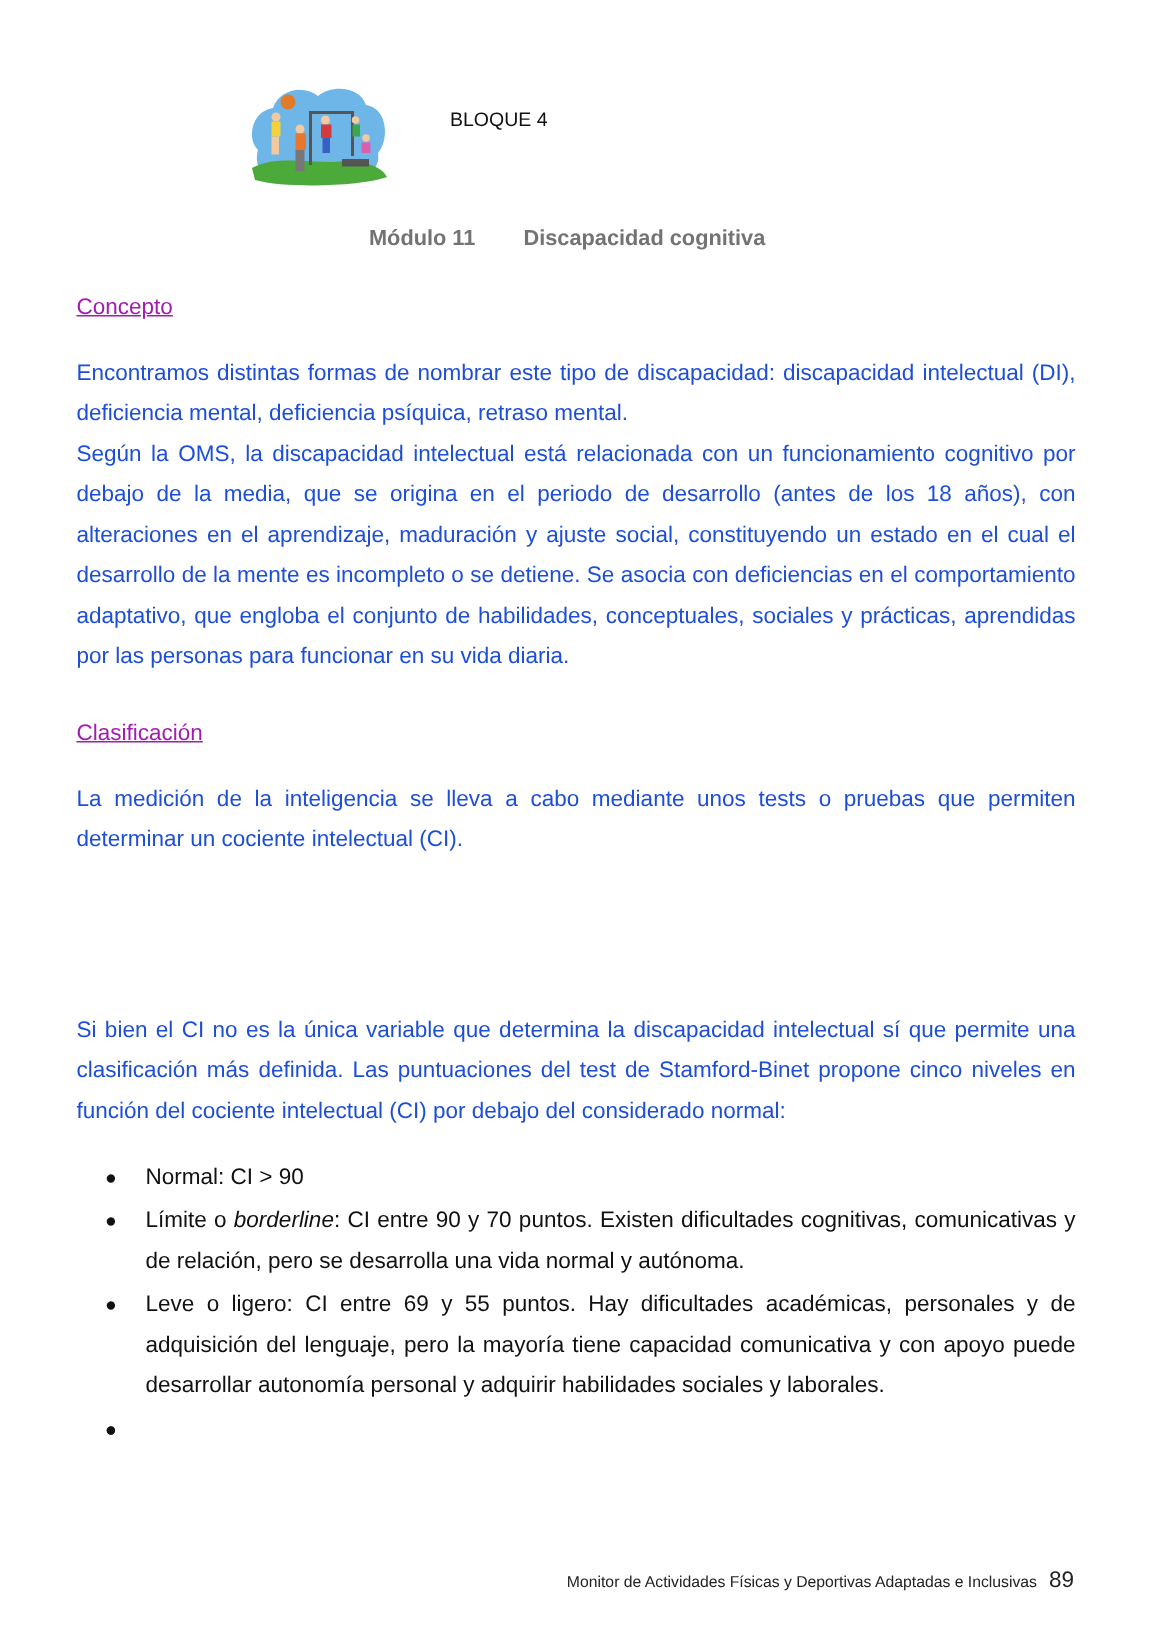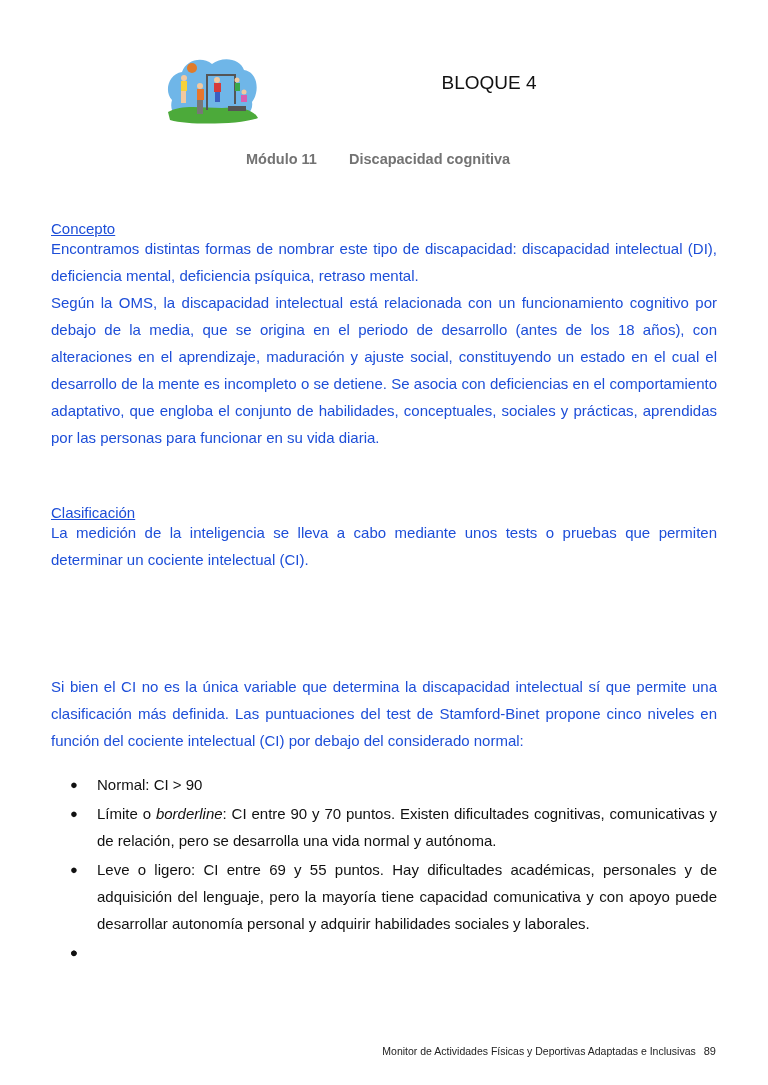--- a/index.html
+++ b/index.html
@@ -1,33 +1,33 @@
 <!DOCTYPE html>
 <html><head>
 <meta charset="utf-8">
 <style>
   html, body { margin: 0; padding: 0; background: #ffffff; }
   body { width: 768px; height: 1085px; position: relative; overflow: hidden;
          font-family: "Liberation Sans", sans-serif; color: #1a1a1a; }
   .page { position: absolute; left: 0; top: 0; width: 768px; height: 1085px; }
   .logo { position: absolute; left: 162px; top: 52px; width: 100px; height: 74px; }
-  .bloque { position: absolute; left: 300px; width: 378px; text-align: center; font-size: 19px; color: #111; }
+  .bloque { position: absolute; left: 300px; width: 378px; font-size: 13px; color: #111; }
   .bloque.b1 { top: 72px; }
   .bloque.b2 { top: 98px; }
   .modulo { position: absolute; top: 151px; left: 246px; font-size: 14.5px; font-weight: bold; color: #737373; }
   .modulo .num { display: inline-block; width: 103px; }
-  .sec { position: absolute; left: 51px; font-size: 15px; text-decoration: underline; color: #1d4ed8; margin-top: 24px; }
+  .sec { position: absolute; left: 51px; font-size: 15px; text-decoration: underline; color: #a21caf; }
   .para { position: absolute; left: 51px; width: 666px; font-size: 15px; line-height: 27px;
           text-align: justify; color: #1d4ed8; }
   .para p { margin: 0; text-align: justify; }
   .list { position: absolute; left: 51px; width: 666px; margin: 0; padding: 0; list-style: none; font-size: 15px; line-height: 27px; color: #111; }
   .list li { position: relative; padding-left: 46px; text-align: justify; margin-bottom: 2px; }
   .list li .bullet { position: absolute; left: 19px; top: 0; font-size: 13px; }
   .footer { position: absolute; top: 1045px; right: 52px; font-size: 10.5px; color: #222; }
-  .footer .pg { font-size: 11px; margin-left: 8px; }
+  .footer .pg { font-size: 15px; margin-left: 8px; }
 </style>
 </head>
 <body>
 
 <div class="page">
 
   <svg class="logo" viewBox="0 0 100 74">
     <path d="M10 48 C2 40 6 22 20 20 C24 8 40 4 50 12 C60 4 78 6 82 18 C96 20 98 40 90 50 C92 62 80 68 70 64 C60 72 40 72 30 66 C18 70 6 62 10 48 Z" fill="#6fb6e8"></path>
     <path d="M6 60 C20 52 40 56 60 56 C78 54 92 58 96 66 C80 72 30 74 8 68 Z" fill="#4caa3a"></path>
     <rect x="44" y="22" width="2" height="36" fill="#555"></rect>

